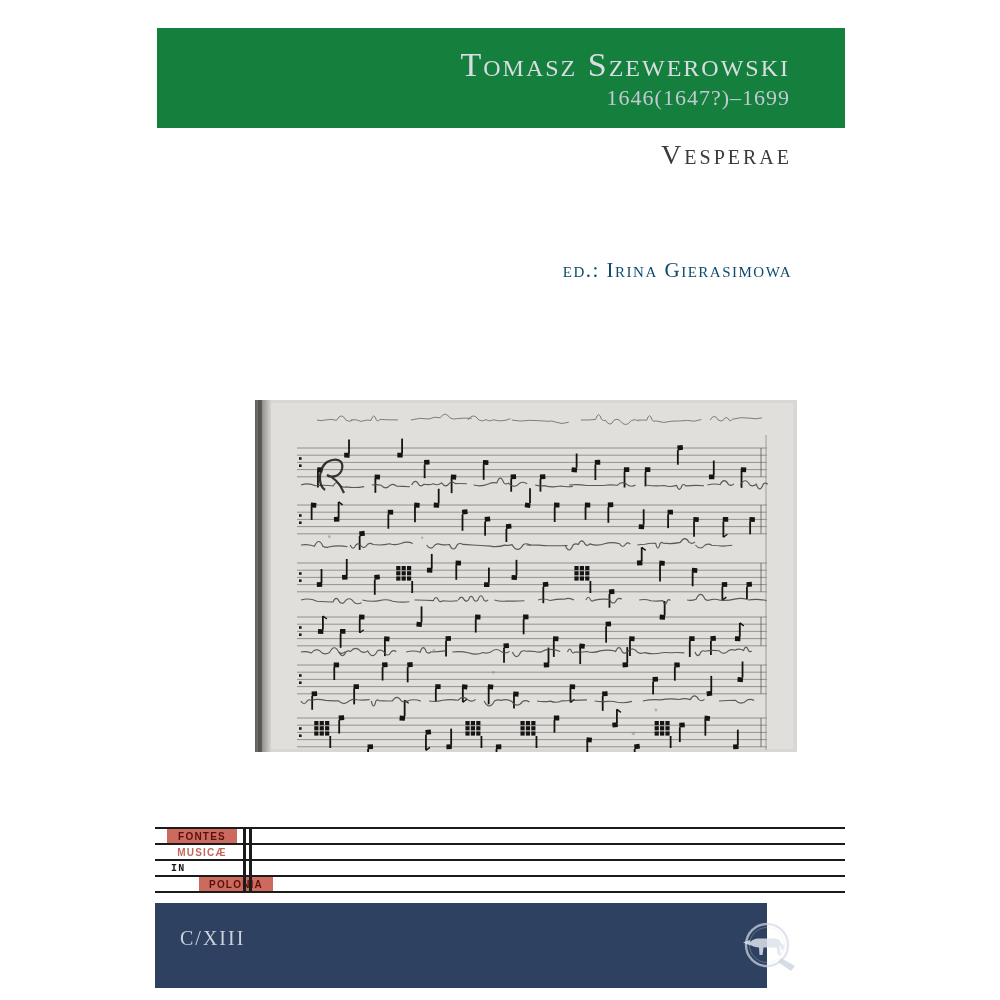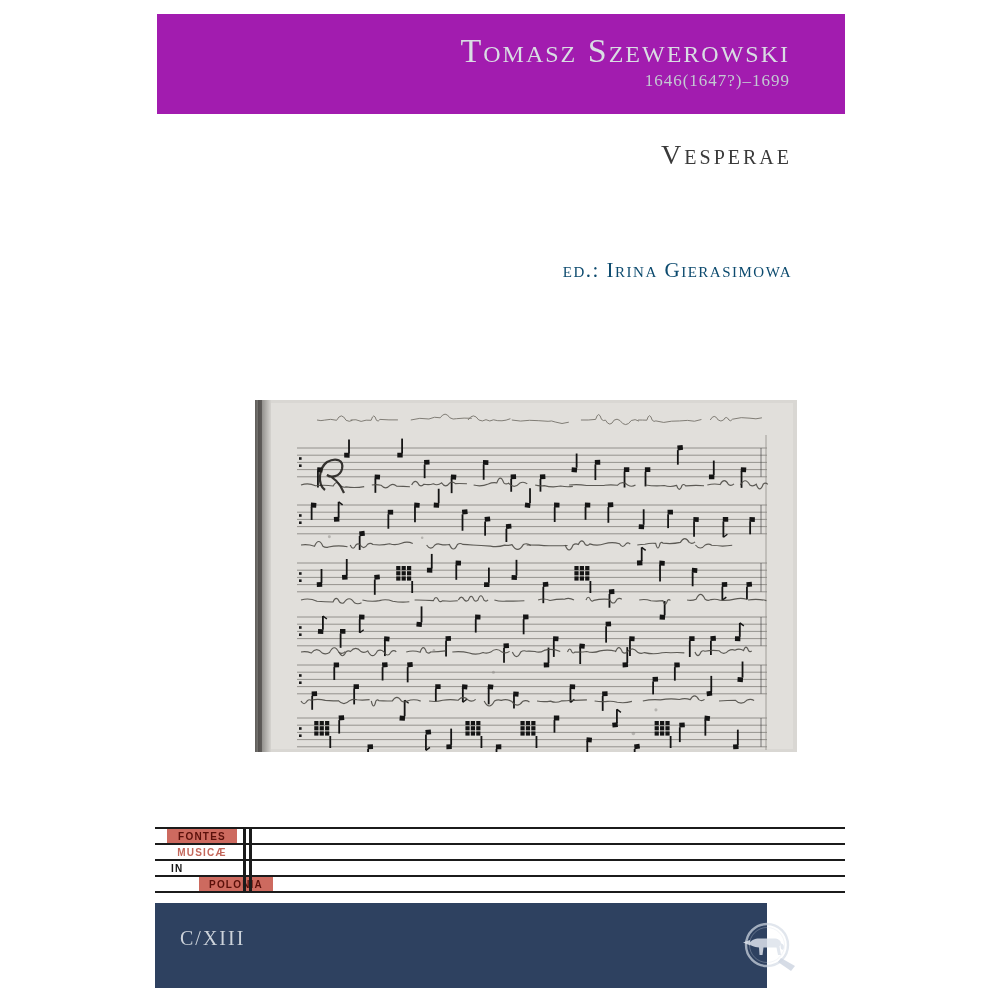--- a/index.html
+++ b/index.html
@@ -1,24 +1,24 @@
 <!DOCTYPE html>
 <html><head>
 <meta charset="utf-8">
 <style>
   html,body{margin:0;padding:0;background:#ffffff;}
   .page{position:relative;width:1000px;height:1000px;background:#ffffff;overflow:hidden;
         font-family:"Liberation Serif", serif;}
 
   
-  .top-band{position:absolute;left:157px;top:14px;width:688px;height:100px;
-            background:#a21caf;box-sizing:border-box;padding:18px 55px 0 0;text-align:right;}
+  .top-band{position:absolute;left:157px;top:28px;width:688px;height:100px;
+            background:#15803d;box-sizing:border-box;padding:18px 55px 0 0;text-align:right;}
   .main-title{color:#d9dde3;font-variant:small-caps;font-size:34px;line-height:1.1;
               letter-spacing:2px;white-space:nowrap;}
-  .dates{color:#c3c9d2;font-size:17px;letter-spacing:1px;margin-top:2px;}
+  .dates{color:#c3c9d2;font-size:22px;letter-spacing:1px;margin-top:2px;}
 
   
   .work-title{position:absolute;left:155px;top:139px;width:637px;text-align:right;
               color:#3a3a3a;font-variant:small-caps;font-size:28px;letter-spacing:3px;}
   .editor{position:absolute;left:155px;top:258px;width:637px;text-align:right;
           color:#0c4a6e;font-variant:small-caps;font-size:21px;letter-spacing:1.5px;}
 
   
   .manuscript{position:absolute;left:255px;top:400px;width:542px;height:352px;
               box-shadow:0 0 0 1px #c9c7c4 inset;}
@@ -26,21 +26,21 @@
 
   
   .fmp{position:absolute;left:155px;top:827px;width:690px;height:68px;}
   .fmp-line{position:absolute;left:0;width:690px;height:2px;background:#1b1b1b;}
   .fmp-word{position:absolute;left:12px;width:70px;height:14px;display:flex;
             align-items:center;justify-content:center;
             font-family:"Liberation Sans", sans-serif;font-weight:bold;font-size:10px;
             letter-spacing:1.2px;text-transform:uppercase;}
   .fmp-word.w0{top:2px;background:#cd6a5f;color:#5a100a;}
   .fmp-word.w1{top:18px;background:#ffffff;color:#c4685c;}
-  .fmp-word.w2{top:34px;background:#ffffff;color:#141414;justify-content:flex-start;padding-left:4px;}
+  .fmp-word.w2{top:34px;background:#ffffff;color:#141414;justify-content:flex-start;padding-left:4px;font-family:Liberation Mono, monospace;}
   .fmp-word.w3{top:50px;background:#cd6a5f;color:#5a100a;width:74px;margin-left:32px;}
   .fmp-bar{position:absolute;top:0;width:3px;height:66px;background:#1b1b1b;}
 
   
   .bottom-band{position:absolute;left:155px;top:903px;width:612px;height:85px;background:#2e4160;}
   .series-number{position:absolute;left:25px;top:24px;color:#ccd2da;font-size:20px;
                  letter-spacing:2px;font-variant:small-caps;}
   .emblem{position:absolute;left:580px;top:14px;}
 </style>
 </head>

